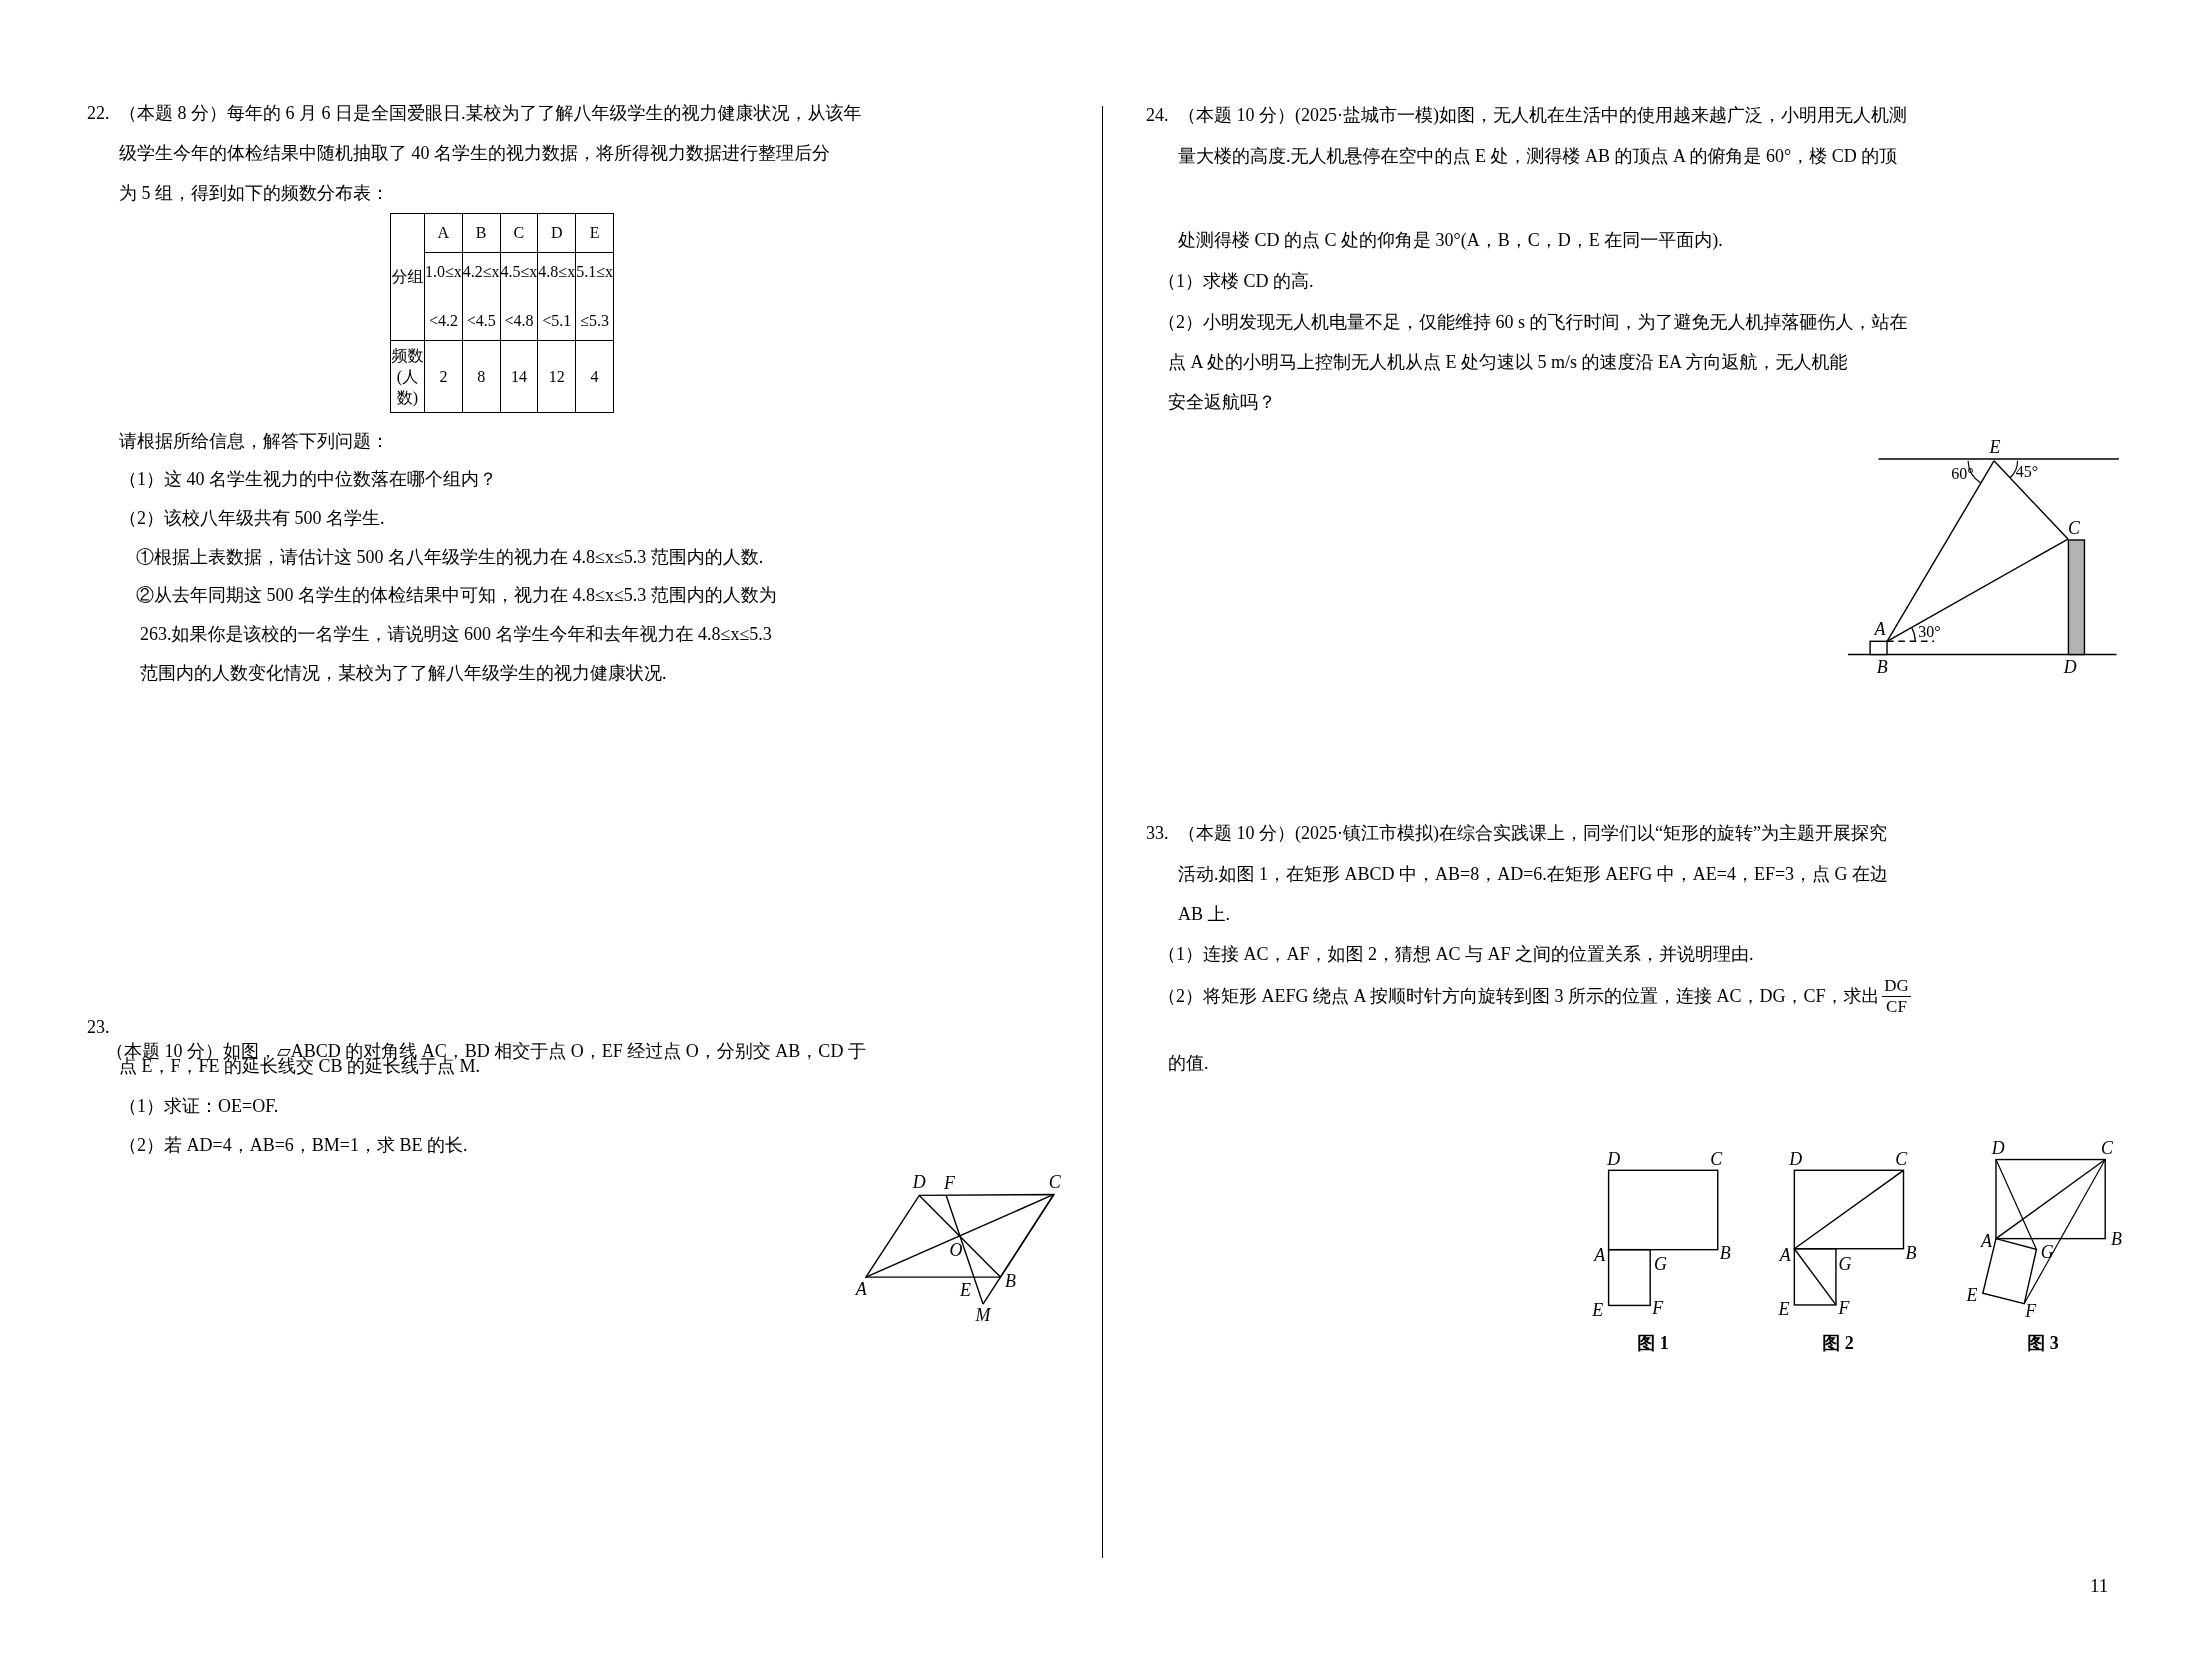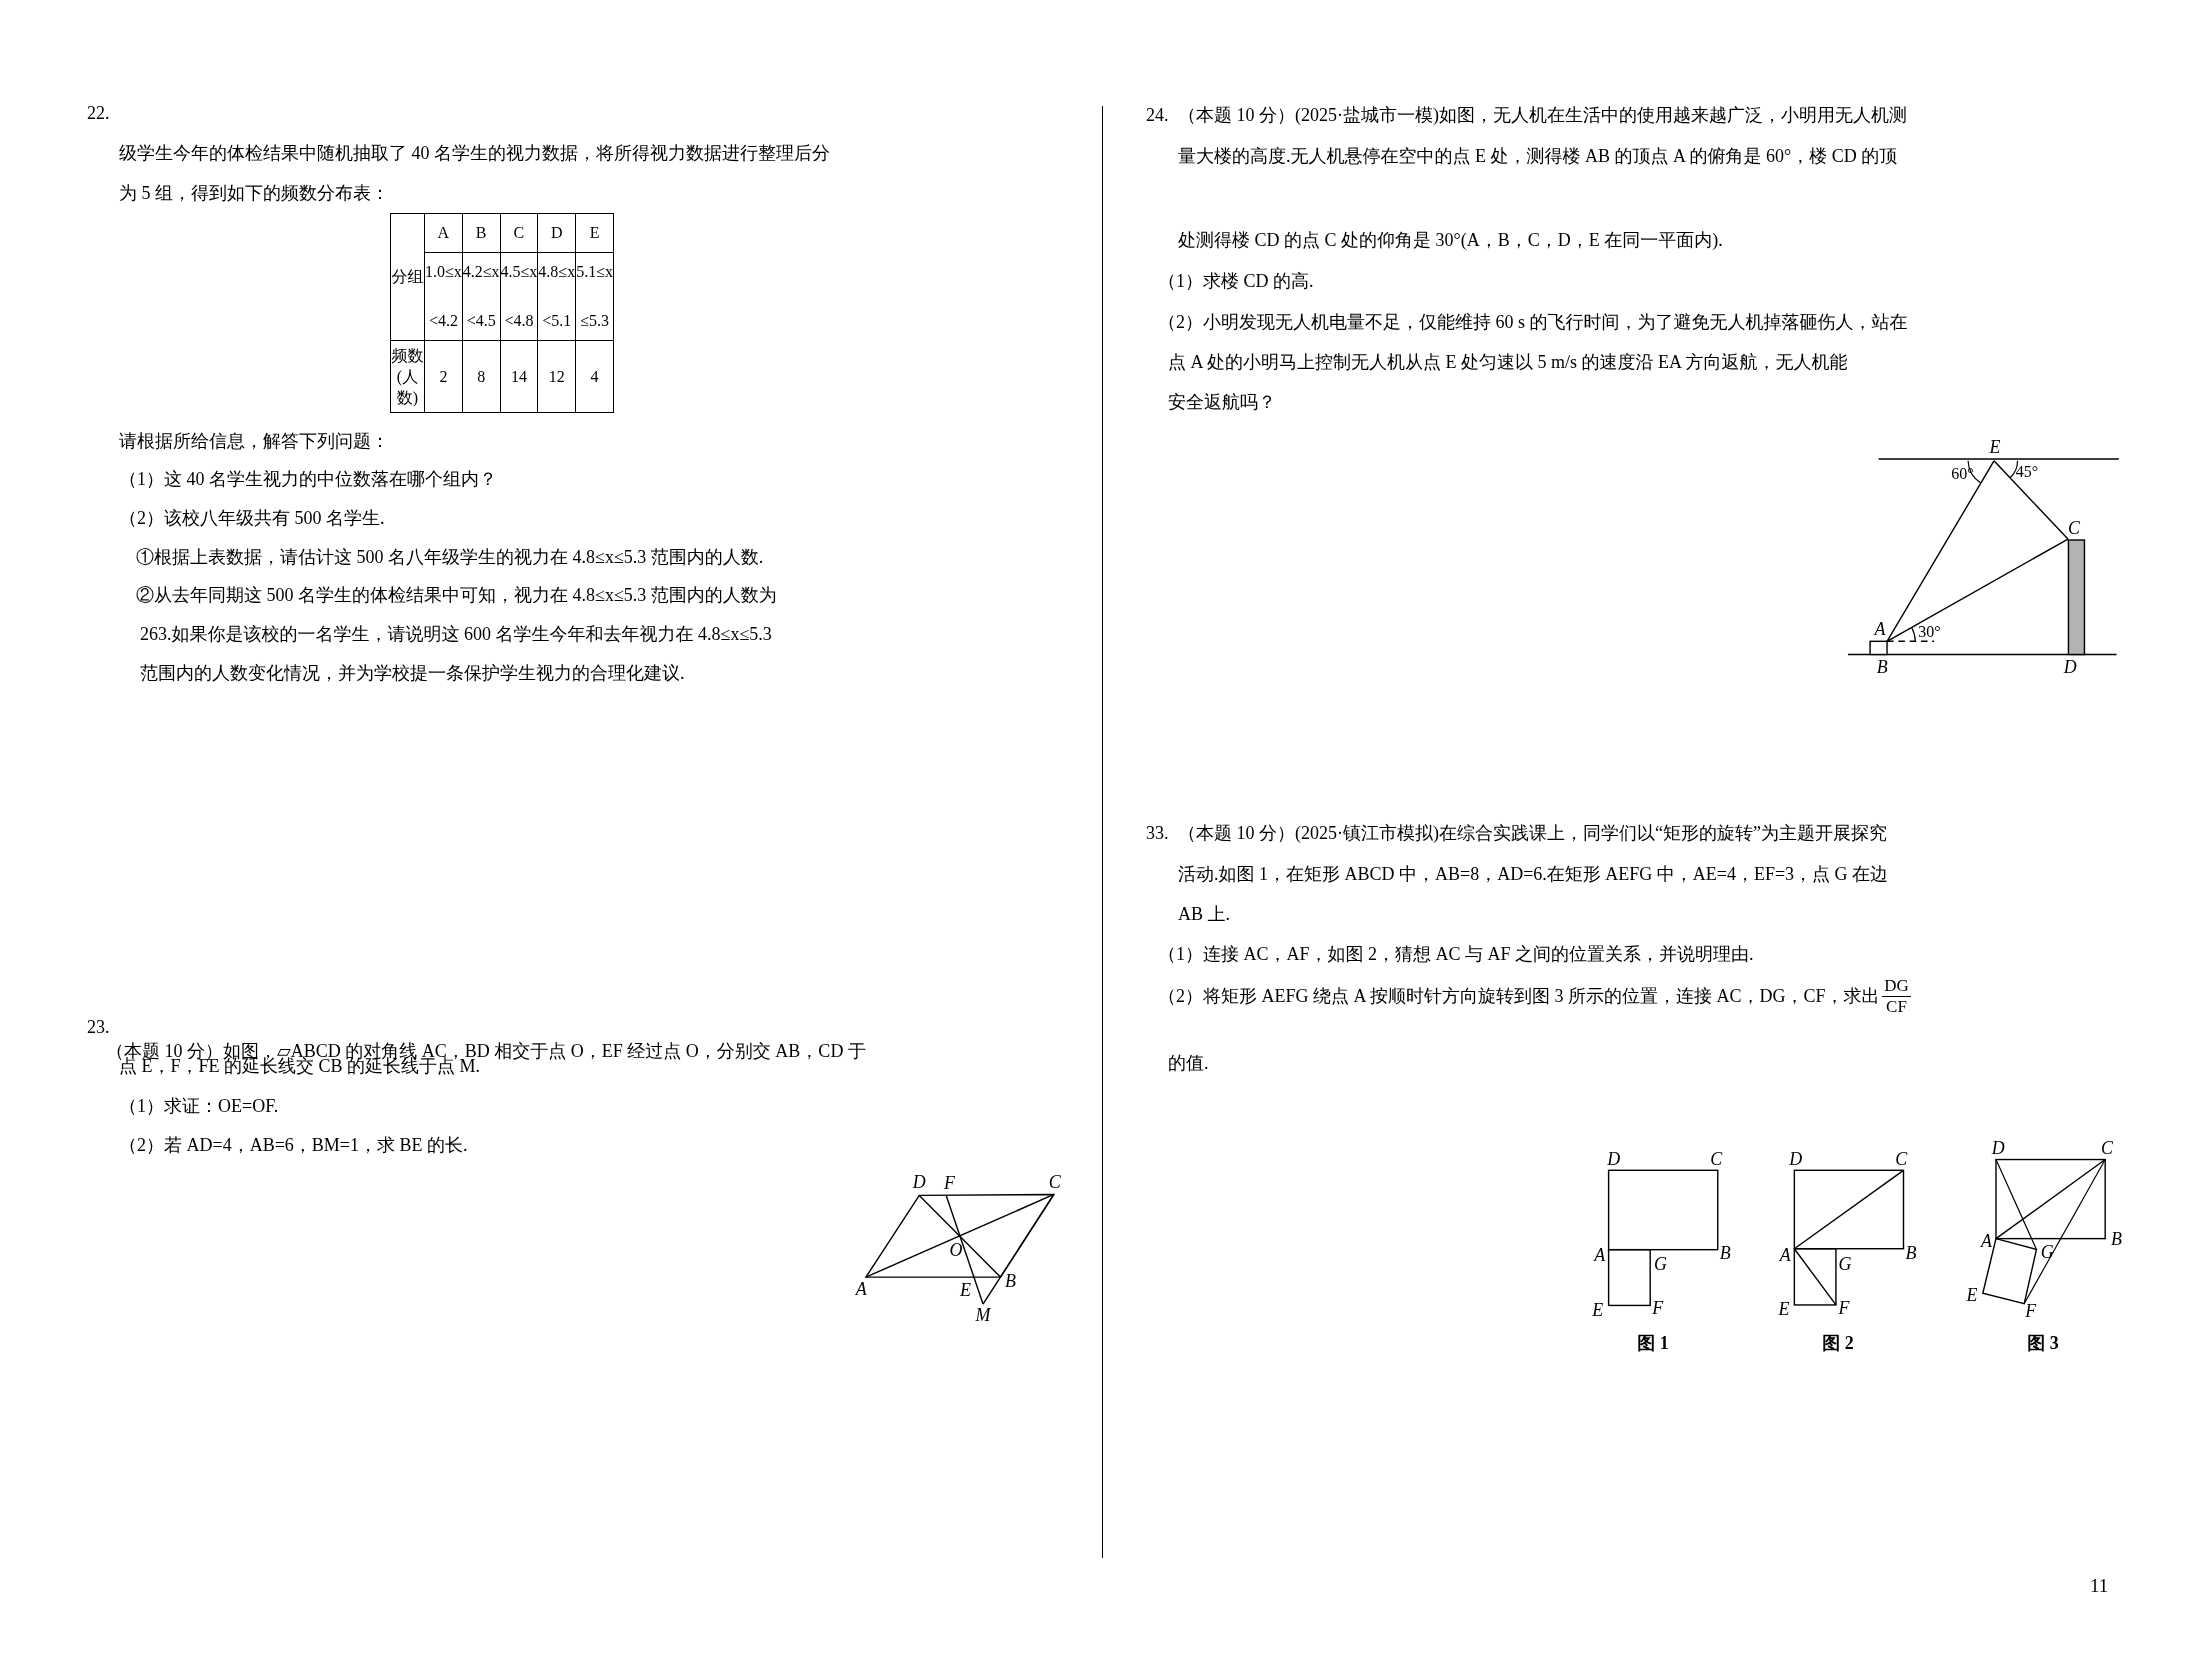--- a/index.html
+++ b/index.html
@@ -63,20 +63,21 @@
   svg .ang{font-size:34px;font-style:normal;text-anchor:middle;fill:#000;}
 </style>
 </head>
 <body>
 
 <div class="page">
 
   <div class="divider" style="left:1102px;top:106px;width:1.4px;height:1452px;"></div>
 
   <div class="qnum" style="left:87px;top:102px;">22.</div>
+  <div class="line" style="left:119px;top:102px;">（本题 8 分）每年的 6 月 6 日是全国爱眼日.某校为了了解八年级学生的视力健康状况，从该年</div>
   <div class="line" style="left:119px;top:142px;">级学生今年的体检结果中随机抽取了 40 名学生的视力数据，将所得视力数据进行整理后分</div>
   <div class="line" style="left:119px;top:182px;">为 5 组，得到如下的频数分布表：</div>
 
   <table class="freq">
     <tbody>
         <tr class="r1">
       <td class="grouphead topline" rowspan="2">
         <span>分组</span>
       </td>
       <td class="datacol topline">A</td>
@@ -130,21 +131,21 @@
     </tr>
   </tbody>
     </table>
 
   <div class="line" style="left:119px;top:430px;">请根据所给信息，解答下列问题：</div>
   <div class="line" style="left:119px;top:468px;">（1）这 40 名学生视力的中位数落在哪个组内？</div>
   <div class="line" style="left:119px;top:507px;">（2）该校八年级共有 500 名学生.</div>
   <div class="line" style="left:136px;top:546px;">①根据上表数据，请估计这 500 名八年级学生的视力在 4.8≤x≤5.3 范围内的人数.</div>
   <div class="line" style="left:136px;top:584px;">②从去年同期这 500 名学生的体检结果中可知，视力在 4.8≤x≤5.3 范围内的人数为</div>
   <div class="line" style="left:140px;top:623px;">263.如果你是该校的一名学生，请说明这 600 名学生今年和去年视力在 4.8≤x≤5.3</div>
-  <div class="line" style="left:140px;top:662px;">范围内的人数变化情况，并为学校提一条保护学生视力的合理化建议.</div>
+  <div class="line" style="left:140px;top:662px;">范围内的人数变化情况，某校为了了解八年级学生的视力健康状况.</div>
 
   <div class="qnum" style="left:87px;top:1016px;">23.</div>
   <div class="line" style="left:106px;top:1016px;margin-top:24px;">（本题 10 分）如图，▱ABCD 的对角线 AC，BD 相交于点 O，EF 经过点 O，分别交 AB，CD 于</div>
   <div class="line" style="left:119px;top:1055px;">点 E，F，FE 的延长线交 CB 的延长线于点 M.</div>
   <div class="line" style="left:119px;top:1095px;">（1）求证：OE=OF.</div>
   <div class="line" style="left:119px;top:1134px;">（2）若 AD=4，AB=6，BM=1，求 BE 的长.</div>
 
   <svg style="left:839px;top:1160px;" width="255" height="170" viewBox="1780 2460 540 360">
     <polygon class="geo" points="1837,2708 2122,2708 2235,2533 1950,2535"></polygon>
     <line class="geo" x1="1837" y1="2708" x2="2235" y2="2533"></line>

